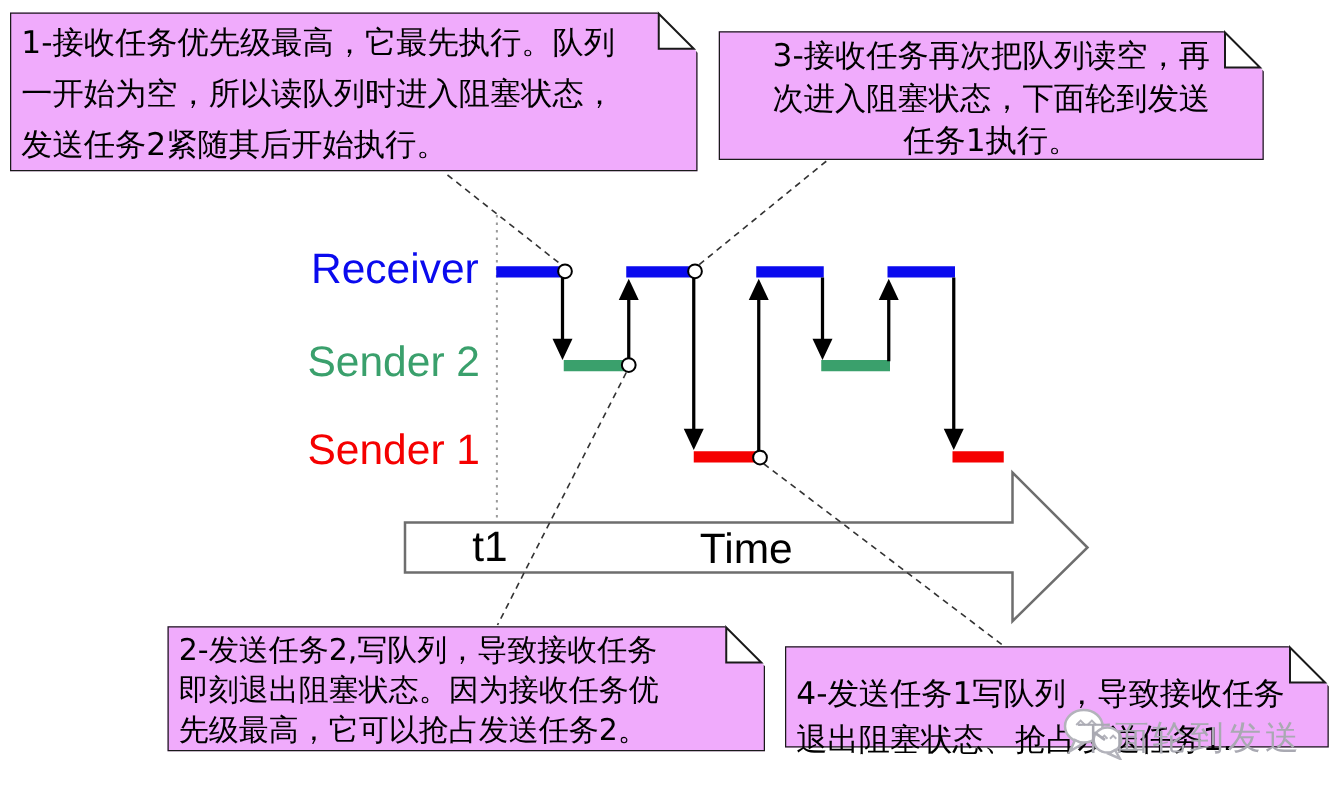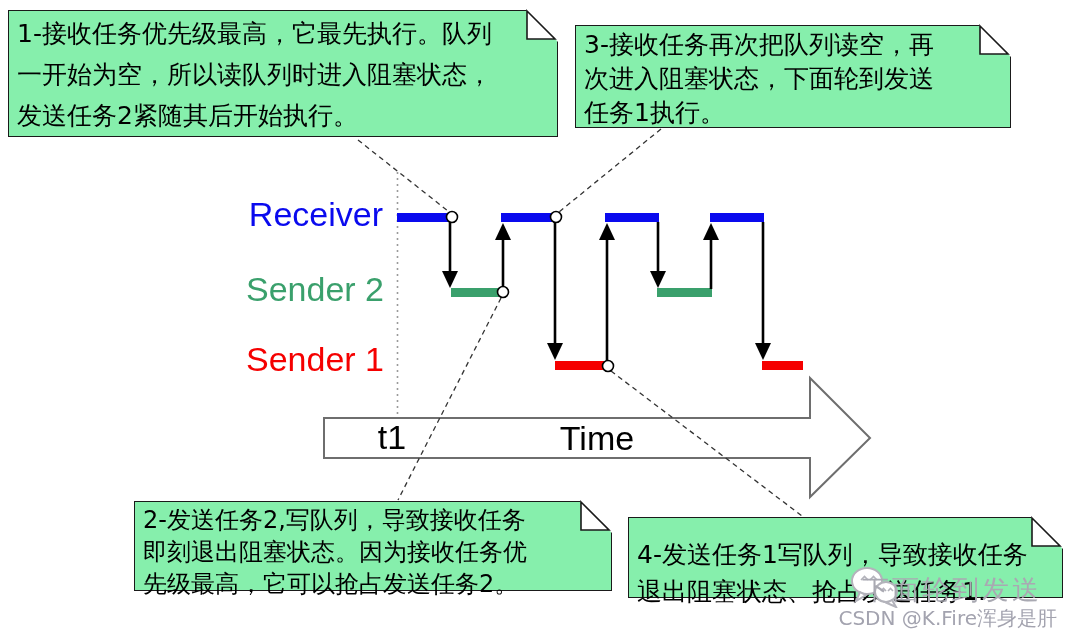--- a/index.html
+++ b/index.html
@@ -2,32 +2,32 @@
 <html><head>
 <meta charset="utf-8">
 <style>
   html,body { margin:0; padding:0; background:#ffffff; }
   .canvas {
     position:relative; width:1073px; height:638px; background:#ffffff;
     overflow:hidden; font-family:"Liberation Sans","DejaVu Sans",sans-serif;
   }
   svg.layer { position:absolute; left:0; top:0; z-index:1; }
   .note {
-    position:absolute; background:#86efac; border:1.6px solid #1a1a1a;
+    position:absolute; background:#f0abfc; border:1.6px solid #1a1a1a;
     box-sizing:border-box; z-index:3;
   }
   .note-text {
     font-family:"DejaVu Sans","Liberation Sans",sans-serif;
     color:#000; white-space:pre-line; padding:2px 8px 0 8px;
   }
   .n1 { left:8px;   top:10px;  width:550px; height:127px; }
   .n1 .note-text { font-size:25px; line-height:41px; }
   .n3 { left:575px; top:25px;  width:436px; height:103px; }
-  .n3 .note-text { font-size:25px; line-height:34px; }
-  .n2 { left:134px; top:501px; width:478px; height:90px; }
+  .n3 .note-text { font-size:25px; line-height:34px;text-align:center; }
+  .n2 { left:134px; top:501px; width:478px; height:100px; }
   .n2 .note-text { font-size:24px; line-height:32px; }
   .n4 { left:628px; top:517px; width:435px; height:81px; }
   .n4 .note-text { font-size:25px; line-height:37px;margin-top:16px; }
   .fold { position:absolute; top:-2px; right:-2px; width:34px; height:34px; }
   .fold .cover { fill:#ffffff; }
   .fold .flap  { fill:#ffffff; stroke:#1a1a1a; stroke-width:1.6px; }
   .wm { position:absolute; z-index:5; }
   .wm-icon { left:850px; top:566px; }
   .wm-name {
     right:31px; top:572px; font-size:27px; letter-spacing:3px;
@@ -153,15 +153,14 @@
       <path d="M42 34 L46 41 L37 37 Z"></path>
     </g>
     <g stroke="#b3b3bb" stroke-width="1.6" fill="none">
       <path d="M11 14 l3.5 -3.5 l3.5 3.5"></path>
       <path d="M20 14 l3.5 -3.5 l3.5 3.5"></path>
       <path d="M31 25 l2.5 -2.5 l2.5 2.5"></path>
       <path d="M38 25 l2.5 -2.5 l2.5 2.5"></path>
     </g>
   </svg>
   <div class="wm wm-name">下面轮到发送</div>
-  <div class="wm wm-credit">CSDN @K.Fire浑身是肝</div>
 
 </div>
 
 </body></html>

